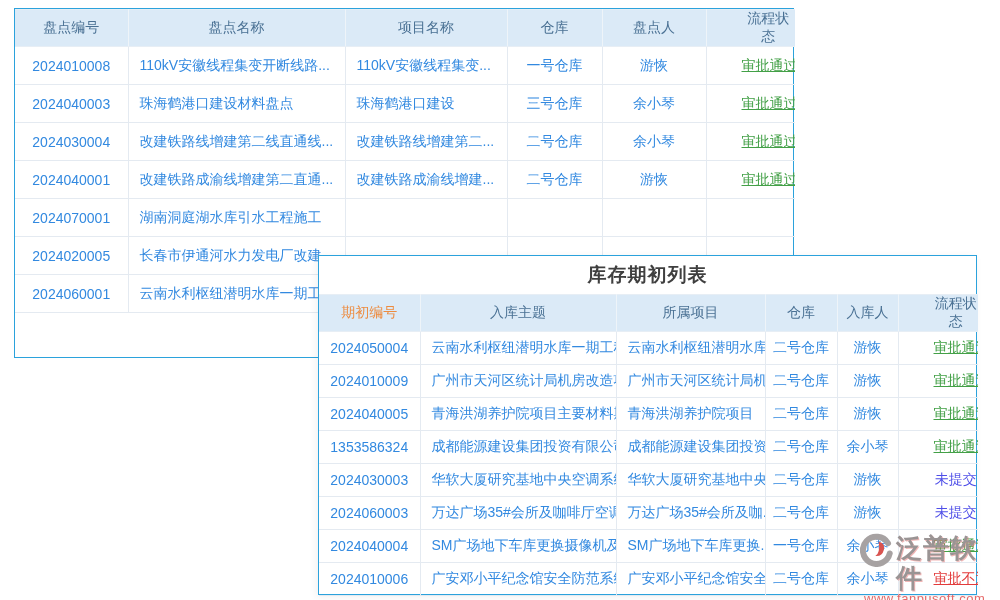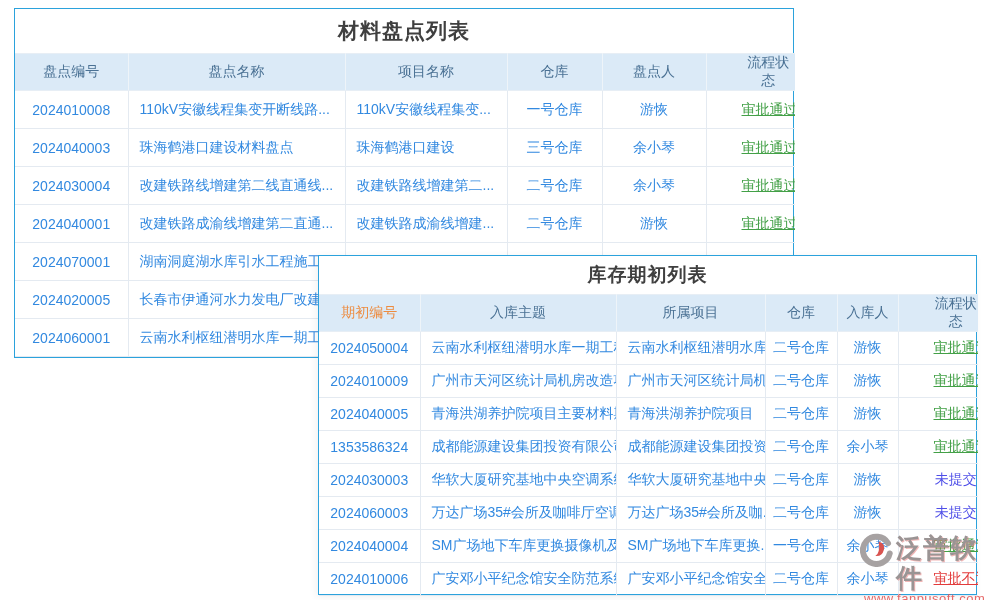--- a/index.html
+++ b/index.html
@@ -86,21 +86,20 @@
     margin-top: -2px;
     margin-left: 4px;
     letter-spacing: 0.5px;
   }
   .logo-icon { width: 34px; height: 34px; margin-right: 2px; flex: 0 0 auto; }
 </style>
 </head>
 <body>
 
 <div class="table-card" id="inventory-card">
-  <div class="card-title">材料盘点列表</div>
   <table>
     <colgroup>
       <col style="width:113px">
         <col style="width:217px">
         <col style="width:162px">
       <col style="width:95px">
         <col style="width:104px">
         <col style="width:89px">
     </colgroup>
     <thead>

